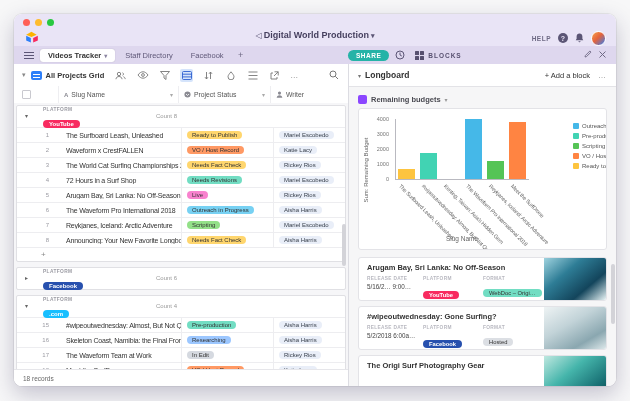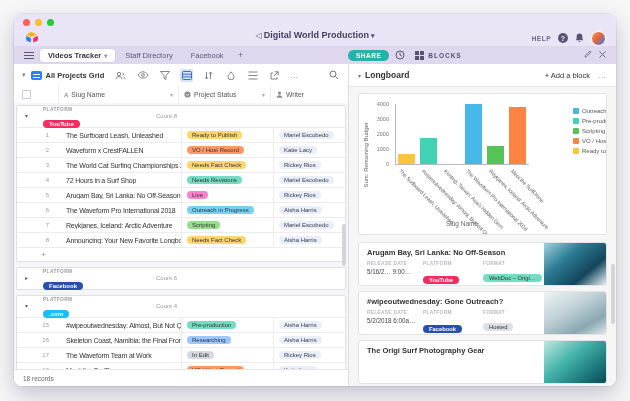--- a/index.html
+++ b/index.html
@@ -489,20 +489,25 @@
       <div class="rightpane">
         <div class="panelhead">
           <span class="caret">▾</span>
           <span class="panel-title">Longboard</span>
           <div class="ph-right">
             <span class="addblock">+ Add a block</span>
             <span class="ph-dots">…</span>
           </div>
         </div>
         <div class="panelbody">
+          <div class="blockhead">
+            <span class="block-ic" id="chart-block-ic" style="background: rgb(139, 70, 255);"></span>
+            <span class="bh-label">Remaining budgets</span>
+            <span class="caret">▾</span>
+          </div>
           <div class="chartcard" id="chart">
               <div class="ytick" style="left: 4px; top: 67px;">0</div>
               <div class="ytick" style="left: 4px; top: 52px;">1000</div>
               <div class="ytick" style="left: 4px; top: 37px;">2000</div>
               <div class="ytick" style="left: 4px; top: 22px;">3000</div>
               <div class="ytick" style="left: 4px; top: 7px;">4000</div>
               <div class="axis" style="left: 36px; top: 70px; width: 134px; height: 1px;"></div>
               <div class="axis" style="left: 36px; top: 10px; width: 1px; height: 60px;"></div>
               <div class="bar" style="left: 38.6667px; top: 60.25px; width: 17px; height: 9.75px; background: rgb(253, 196, 63);"></div>
               <div class="xlab" style="left: 43.1667px; top: 74px;">The Surfboard Leash, Unleashed</div>
@@ -552,21 +557,21 @@
                   <div class="vf vf-plat"><div class="vf-label">PLATFORM</div><span class="ppill" style="background: rgb(248, 43, 96);">YouTube</span></div>
                   <div class="vf vf-fmt"><div class="vf-label">FORMAT</div><span class="fpill" style="background: rgb(114, 221, 195);">WebDoc – Origi…</span></div>
                   <div class="vf">
                     <div class="vf-label">THUMBNAILS</div>
                     <div class="minithumb mth-0"></div>
                   </div>
                 </div>
                 <div class="bigthumb th-0"></div>
               </div>
               <div class="vcard">
-                <div class="vc-title">#wipeoutwednesday: Gone Outreach?</div>
+                <div class="vc-title">#wipeoutwednesday: Gone Surfing?</div>
                 <div class="vc-fields">
                   <div class="vf vf-rel">
                     <div class="vf-label">RELEASE DATE</div>
                     <div class="vf-val">5/2/2018 6:00a…</div>
                   </div>
                   <div class="vf vf-plat"><div class="vf-label">PLATFORM</div><span class="ppill" style="background: rgb(39, 80, 174);">Facebook</span></div>
                   <div class="vf vf-fmt"><div class="vf-label">FORMAT</div><span class="fpill" style="background: rgb(220, 223, 228);">Hosted</span></div>
                   <div class="vf">
                     <div class="vf-label">THUMBNAILS</div>
                     <div class="minithumb mth-1"></div>

